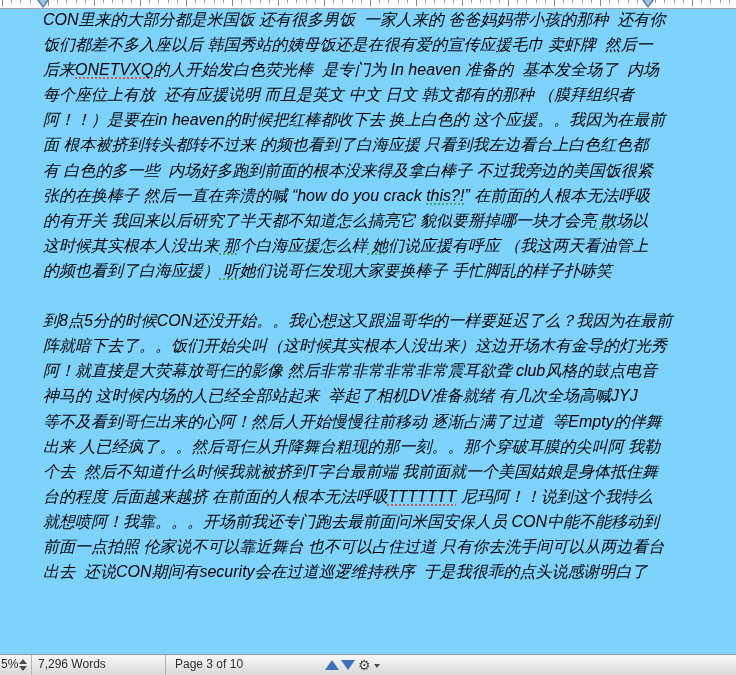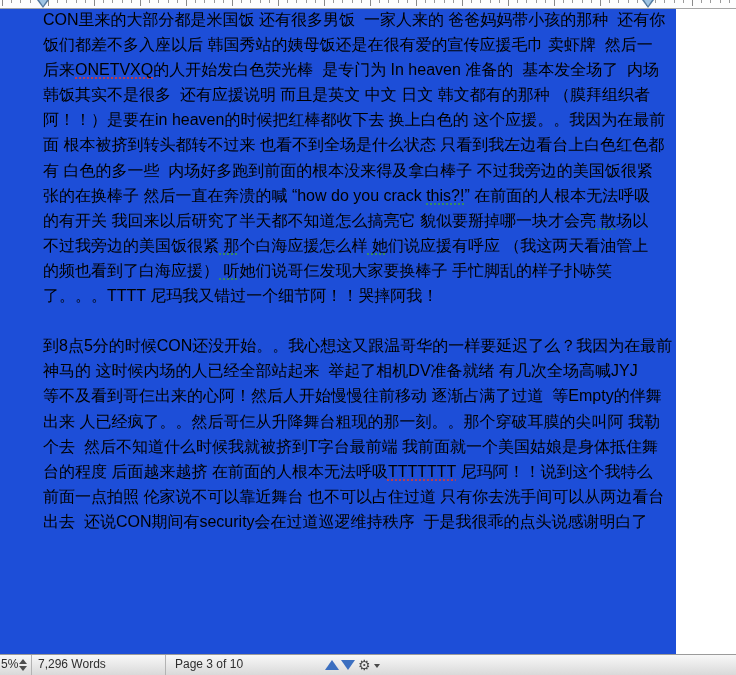--- a/index.html
+++ b/index.html
@@ -17,21 +17,21 @@
   .marker .outer{position:absolute;top:0;left:0;width:0;height:0;
          border-left:6px solid transparent;border-right:6px solid transparent;
          border-top:8px solid #53799f;}
   .marker .inner{position:absolute;top:0;left:1.5px;width:0;height:0;
          border-left:4.5px solid transparent;border-right:4.5px solid transparent;
          border-top:6px solid #9fc4e3;}
   .marker.left{left:37px;}
   .marker.right{left:642px;}
 
   
-  .page{position:absolute;top:9px;left:0;width:676px;bottom:20px;background:#1d4ed8;overflow:hidden;}
+  .page{position:absolute;top:9px;left:0;width:736px;bottom:20px;background:#7dd3fc;overflow:hidden;font-style:italic;}
   .doc{position:absolute;top:-2px;left:43px;width:662px;color:#000;}
   .line{height:25.1px;line-height:25.1px;font-size:16px;white-space:pre;
         font-family:"Liberation Sans",sans-serif;}
   .sq-red{text-decoration:underline dotted #e23b2e;text-decoration-skip-ink:none;
           text-underline-offset:3px;}
   .sq-green{text-decoration:underline dotted #3f9b44;text-decoration-skip-ink:none;
           text-underline-offset:3px;}
 
   
   .statusbar{position:absolute;left:0;bottom:0;width:736px;height:20px;
@@ -75,36 +75,38 @@
     <div class="outer"></div>
     <div class="inner"></div>
   </div>
 </div>
 
 <div class="page">
   <div class="doc" id="doc">
       <div class="line"><span>CON里来的大部分都是米国饭 还有很多男饭  一家人来的 爸爸妈妈带小孩的那种  还有你</span></div>
       <div class="line"><span>饭们都差不多入座以后 韩国秀站的姨母饭还是在很有爱的宣传应援毛巾 卖虾牌  然后一</span></div>
       <div class="line"><span>后来</span><span class="sq-red">ONETVXQ</span><span>的人开始发白色荧光棒  是专门为 In heaven 准备的  基本发全场了  内场</span></div>
-      <div class="line"><span>韩饭其实不是很多  还有应援说明 而且是英文 中文 日文 韩文都有的那种 （膜拜组织者</span></div>
+      <div class="line"><span>每个座位上有放  还有应援说明 而且是英文 中文 日文 韩文都有的那种 （膜拜组织者</span></div>
       <div class="line"><span>阿！！）是要在in heaven的时候把红棒都收下去 换上白色的 这个应援。。我因为在最前</span></div>
-      <div class="line"><span>面 根本被挤到转头都转不过来 也看不到全场是什么状态 只看到我左边看台上白色红色都</span></div>
+      <div class="line"><span>面 根本被挤到转头都转不过来 的频也看到了白海应援 只看到我左边看台上白色红色都</span></div>
       <div class="line"><span>有 白色的多一些  内场好多跑到前面的根本没来得及拿白棒子 不过我旁边的美国饭很紧</span></div>
       <div class="line"><span>张的在换棒子 然后一直在奔溃的喊 “how do you crack </span><span class="sq-green">this?!</span><span>” 在前面的人根本无法呼吸</span></div>
       <div class="line"><span>的有开关 我回来以后研究了半天都不知道怎么搞亮它 貌似要掰掉哪一块才会亮</span><span class="sq-green"> 散</span><span>场以</span></div>
-      <div class="line"><span>不过我旁边的美国饭很紧</span><span class="sq-green"> 那</span><span>个白海应援怎么样</span><span class="sq-green"> 她</span><span>们说应援有呼应 （我这两天看油管上</span></div>
+      <div class="line"><span>这时候其实根本人没出来</span><span class="sq-green"> 那</span><span>个白海应援怎么样</span><span class="sq-green"> 她</span><span>们说应援有呼应 （我这两天看油管上</span></div>
       <div class="line"><span>的频也看到了白海应援）</span><span class="sq-green"> 听</span><span>她们说哥仨发现大家要换棒子 手忙脚乱的样子扑哧笑</span></div>
-      <div class="line"><span>了。。。TTTT 尼玛我又错过一个细节阿！！哭摔阿我！</span></div>
       <div class="line"></div>
       <div class="line"><span>到8点5分的时候CON还没开始。。我心想这又跟温哥华的一样要延迟了么？我因为在最前</span></div>
+      <div class="line"><span>阵就暗下去了。。饭们开始尖叫（这时候其实根本人没出来）这边开场木有金导的灯光秀</span></div>
+      <div class="line"><span>阿！就直接是大荧幕放哥仨的影像 然后非常非常非常非常震耳欲聋 club风格的鼓点电音</span></div>
       <div class="line"><span>神马的 这时候内场的人已经全部站起来  举起了相机DV准备就绪 有几次全场高喊JYJ</span></div>
       <div class="line"><span>等不及看到哥仨出来的心阿！然后人开始慢慢往前移动 逐渐占满了过道  等Empty的伴舞</span></div>
       <div class="line"><span>出来 人已经疯了。。然后哥仨从升降舞台粗现的那一刻。。那个穿破耳膜的尖叫阿 我勒</span></div>
       <div class="line"><span>个去  然后不知道什么时候我就被挤到T字台最前端 我前面就一个美国姑娘是身体抵住舞</span></div>
       <div class="line"><span>台的程度 后面越来越挤 在前面的人根本无法呼吸</span><span class="sq-red">TTTTTTT</span><span> 尼玛阿！！说到这个我特么</span></div>
+      <div class="line"><span>就想喷阿！我靠。。。开场前我还专门跑去最前面问米国安保人员 CON中能不能移动到</span></div>
       <div class="line"><span>前面一点拍照 伦家说不可以靠近舞台 也不可以占住过道 只有你去洗手间可以从两边看台</span></div>
       <div class="line"><span>出去  还说CON期间有security会在过道巡逻维持秩序  于是我很乖的点头说感谢明白了</span></div>
     </div>
 </div>
 
 <div class="statusbar">
   <span class="sb-text sb-zoom-label">5%</span>
   <span class="stepper">
     <span class="up"></span>
     <span class="down"></span>

